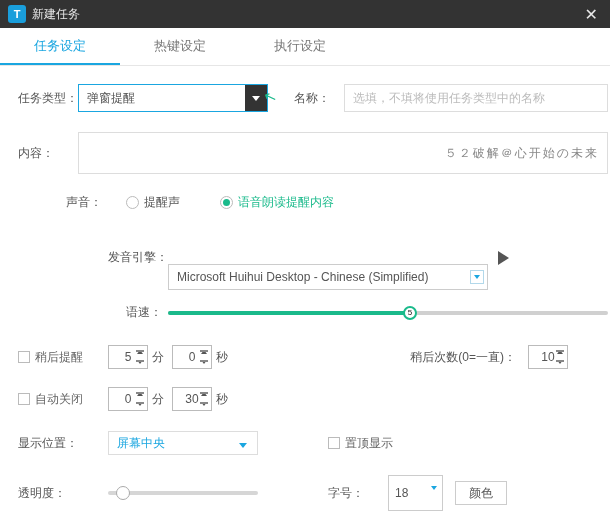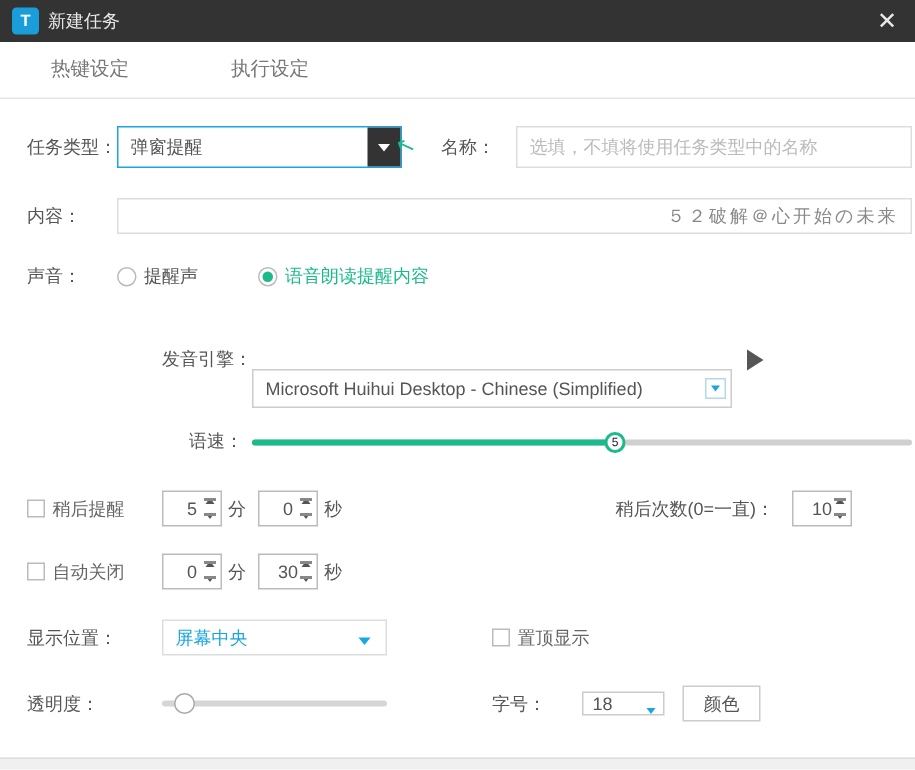--- a/index.html
+++ b/index.html
@@ -11,21 +11,21 @@
   .tabs { height: 38px; display: flex; border-bottom: 1px solid #e6e6e6; background: #fff; }
   .tab { flex: 0 0 120px; display: flex; align-items: center; justify-content: center; font-size: 13px; color: #777; cursor: pointer; border-bottom: 2px solid transparent; }
   .tab.active { color: #1aa6e0; border-bottom: 2px solid #1aa6e0; }
   .content { padding: 18px 2px 14px 18px; }
   .row { display: flex; align-items: center; margin-bottom: 20px; }
   .lbl { width: 60px; color: #555; }
   .combo { position: relative; border: 1px solid #1aa6e0; height: 28px; width: 183px; display: flex; align-items: center; padding: 0 8px; background: #fff; }
   .combo .caret { position: absolute; right: 0; top: 0; width: 22px; height: 26px; background: #333; display: flex; align-items: center; justify-content: center; }
   .combo .caret::before { content: ""; border-left: 4px solid transparent; border-right: 4px solid transparent; border-top: 5px solid #fff; }
   .name-input { flex: 1; border: 1px solid #ddd; height: 28px; padding: 0 8px; color: #bbb; display: flex; align-items: center; margin-left: 10px; }
-  .content-input { flex: 1; border: 1px solid #ddd; height: 24px; padding: 0 8px; color: #888; display: flex; align-items: center; justify-content: flex-end; letter-spacing: 2px; }
+  .content-input { flex: 1; border: 1px solid #ddd; height: 42px; padding: 0 8px; color: #888; display: flex; align-items: center; justify-content: flex-end; letter-spacing: 2px; }
   .radio { width: 13px; height: 13px; border: 1px solid #bbb; border-radius: 50%; margin-right: 5px; display: inline-flex; align-items: center; justify-content: center; }
   .radio.checked::after { content: ""; width: 7px; height: 7px; background: #1aba8b; border-radius: 50%; }
   .option { display: inline-flex; align-items: center; margin-right: 40px; cursor: pointer; }
   .option.checked { color: #1aba8b; }
   .engine-combo { border: 1px solid #ccc; height: 26px; width: 320px; display: flex; align-items: center; padding: 0 8px; position: relative; margin-top: 39px; }
   .engine-combo .sm-caret { position: absolute; right: 3px; top: 5px; width: 14px; height: 14px; border: 1px solid #b2d8ea; display: flex; align-items: center; justify-content: center; }
   .engine-combo .sm-caret::before { content: ""; border-left: 3px solid transparent; border-right: 3px solid transparent; border-top: 4px solid #1aa6e0; }
   .play-btn { margin-left: 10px; width: 0; height: 0; border-top: 7px solid transparent; border-bottom: 7px solid transparent; border-left: 11px solid #555; cursor: pointer; }
   .slider-track { flex: 1; height: 4px; background: #d0d0d0; position: relative; border-radius: 2px; }
   .slider-fill { height: 100%; width: 55%; background: #1aba8b; border-radius: 2px; }
@@ -36,40 +36,41 @@
   .spinner::after { content: ""; position: absolute; right: 1px; top: 1px; width: 12px; height: 20px; background: linear-gradient(#888 2px, transparent 2px, transparent 4px) 2px 3px / 8px 4px no-repeat, linear-gradient(#888 2px, transparent 2px) 2px 13px / 8px 4px no-repeat; }
   .spinner .sp-up, .spinner .sp-dn { position: absolute; right: 2px; width: 10px; height: 10px; display: flex; align-items: center; justify-content: center; }
   .spinner .sp-up { top: 1px; } .spinner .sp-dn { bottom: 1px; }
   .spinner .sp-up::before { content: ""; border-left: 3px solid transparent; border-right: 3px solid transparent; border-bottom: 4px solid #555; }
   .spinner .sp-dn::before { content: ""; border-left: 3px solid transparent; border-right: 3px solid transparent; border-top: 4px solid #555; }
   .unit { margin: 0 8px 0 4px; }
   .position-combo { border: 1px solid #ddd; height: 24px; width: 150px; display: flex; align-items: center; padding: 0 8px; position: relative; color: #1aa6e0; }
   .position-combo::after { content: ""; position: absolute; right: 10px; top: 11px; border-left: 4px solid transparent; border-right: 4px solid transparent; border-top: 5px solid #1aa6e0; }
   .opacity-slider { width: 150px; height: 4px; background: #d6d6d6; border-radius: 2px; position: relative; margin-left: 0px; }
   .opacity-thumb { position: absolute; top: -5px; left: 8px; width: 14px; height: 14px; border-radius: 50%; background: #fff; border: 1px solid #aaa; }
-  .font-combo { border: 1px solid #ccc; height: 16px; width: 55px; display: flex; align-items: center; padding: 0 6px; position: relative; }
+  .font-combo { border: 1px solid #ccc; height: 36px; width: 55px; display: flex; align-items: center; padding: 0 6px; position: relative; }
   .font-combo::after { content: ""; position: absolute; right: 5px; top: 10px; border-left: 3px solid transparent; border-right: 3px solid transparent; border-top: 4px solid #1aa6e0; }
   .color-btn { border: 1px solid #ccc; height: 24px; width: 52px; display: flex; align-items: center; justify-content: center; margin-left: 12px; cursor: pointer; }
   .footer { height: 42px; background: #f0f0f0; border-top: 1px solid #ddd; display: flex; justify-content: flex-end; align-items: center; padding: 0 20px; gap: 30px; }
   .footer button { width: 90px; height: 26px; border: 1px solid #bbb; background: #fff; cursor: pointer; font-size: 12px; }
   .gap { display: inline-block; width: 26px; }
   .sub-indent { margin-left: 90px; }
   .first-row { position: relative; }
   .hand-cursor { position: absolute; left: 264px; top: 88px; pointer-events: none; font-size: 15px; color: #1aba8b; transform: rotate(-20deg); }
 </style>
 </head>
 <body>
 
 <div class="titlebar">
   <span class="logo">T</span>
   <span class="title">新建任务</span>
   <span class="close">✕</span>
 </div>
 
 <div class="tabs">
+  <div class="tab active">任务设定</div>
   <div class="tab">热键设定</div>
   <div class="tab">执行设定</div>
 </div>
 
 <div class="content">
 
   <div class="row first-row">
     <span class="lbl">任务类型：</span>
     <div class="combo" style="width:190px;">
       <span>弹窗提醒</span>
@@ -82,21 +83,21 @@
     </div>
   </div>
 
   <div class="row">
     <span class="lbl">内容：</span>
     <div class="content-input">
       <span>５２破解＠心开始の未来</span>
     </div>
   </div>
 
-  <div class="row" style="margin-bottom:14px;">
+  <div class="row" style="margin-bottom:14px;margin-left:48px;">
     <span class="lbl">声音：</span>
     <span class="option">
       <span class="radio"></span>
       <span>提醒声</span>
     </span>
     <span class="option checked">
       <span class="radio checked"></span>
       <span>语音朗读提醒内容</span>
     </span>
   </div>

